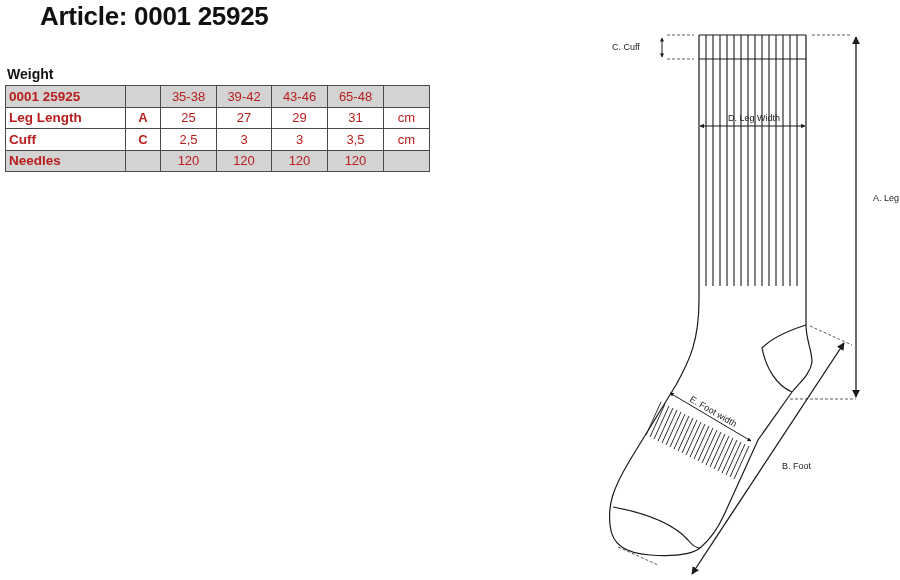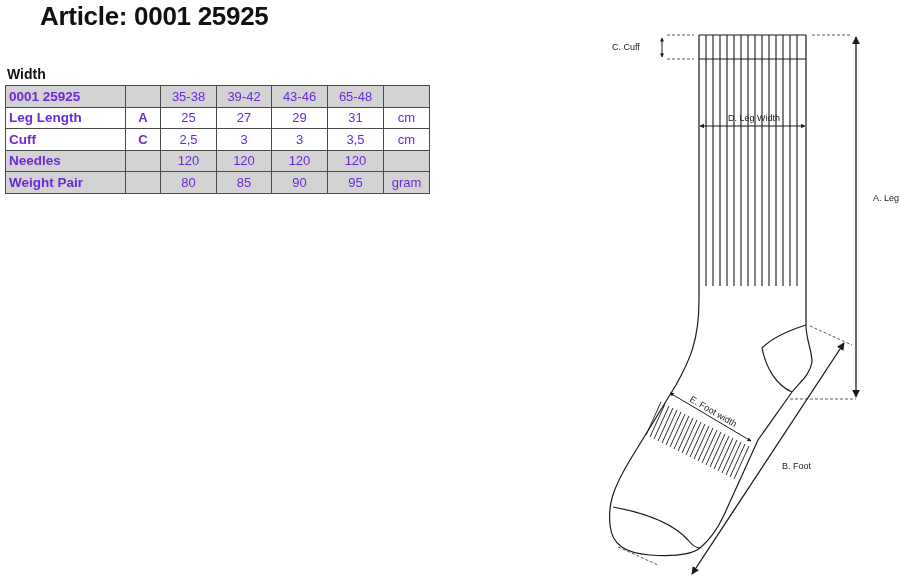--- a/index.html
+++ b/index.html
@@ -19,21 +19,21 @@
     table.spec {
       position: absolute; left: 5px; top: 85px;
       border-collapse: collapse;
       font-size: 13px;
     }
     table.spec td {
       border: 1px solid #4a4a4a;
       height: 21.5px;
       padding: 0 3px;
       text-align: center;
-      color: #6d28d9;
+      color: #b91c1c;
       white-space: nowrap;
     }
     table.spec td.lbl { text-align: left; font-weight: bold; font-size: 13.5px; }
     table.spec td.code { font-weight: bold; }
     table.spec td.hdr { font-weight: normal; }
     table.spec tr.shaded td { background: #d3d3d3; }
     table.spec col.c0 { width: 120px; }
     table.spec col.c1 { width: 35px; }
     table.spec col.c2 { width: 56px; }
     table.spec col.c3 { width: 55px; }
@@ -41,21 +41,21 @@
     table.spec col.c5 { width: 56px; }
     table.spec col.c6 { width: 46px; }
 
     svg.diagram { position: absolute; left: 0; top: 0; }
     .dlabel { font-family: "Liberation Sans", "DejaVu Sans", sans-serif; font-size: 9px; fill: #222; }
   </style>
 </head>
 <body>
 
 <div class="title">Article: 0001 25925</div>
-<div class="subtitle">Width</div>
+<div class="subtitle">Weight</div>
 
 <table class="spec">
   <colgroup>
     <col class="c0">
       <col class="c1">
       <col class="c2">
       <col class="c3">
       <col class="c4">
       <col class="c5">
       <col class="c6">
@@ -89,29 +89,20 @@
     <td>cm</td>
   </tr>
   <tr class="shaded">
     <td class="lbl">Needles</td>
     <td class="code"></td>
     <td>120</td>
     <td>120</td>
     <td>120</td>
     <td>120</td>
     <td></td>
-  </tr>
-  <tr class="shaded">
-    <td class="lbl">Weight Pair</td>
-    <td class="code"></td>
-    <td>80</td>
-    <td>85</td>
-    <td>90</td>
-    <td>95</td>
-    <td>gram</td>
   </tr>
 </tbody>
   </table>
 
 <svg class="diagram" width="900" height="580" viewBox="0 0 900 580">
   <defs>
     <marker id="ah" viewBox="0 0 10 10" refX="9" refY="5" markerWidth="6" markerHeight="6" orient="auto-start-reverse">
       <path d="M0,0 L10,5 L0,10 z" fill="#1a1a1a"></path>
     </marker>
     <marker id="ahs" viewBox="0 0 10 10" refX="9" refY="5" markerWidth="4" markerHeight="4" orient="auto-start-reverse">

